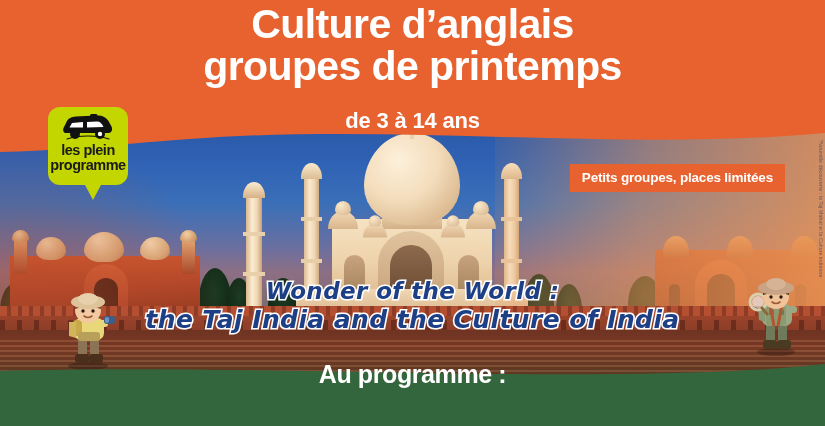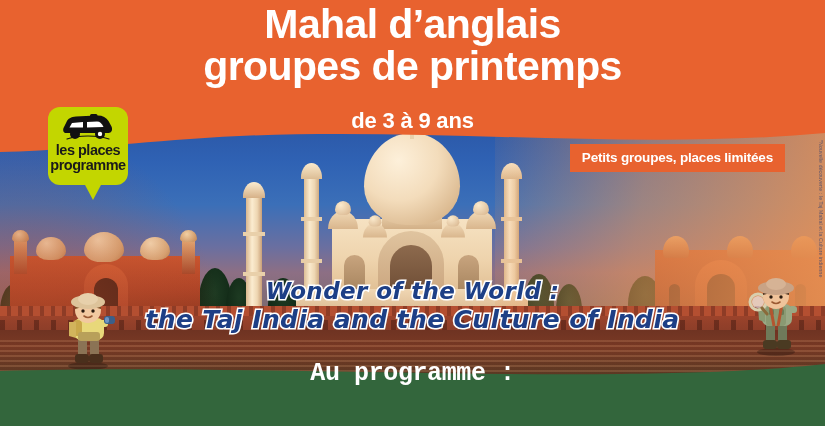--- a/index.html
+++ b/index.html
@@ -256,21 +256,21 @@
   .logo-car { position:absolute; left:13px; top:6px; width:54px; height:28px; }
   .logo-text {
     position:absolute; left:0; right:0; top:36px;
     text-align:center; color:#1a1a1a;
     font-size:14.5px; font-weight:bold; line-height:1.03; letter-spacing:-0.5px;
   }
   .logo-text span { display:block; }
 
   
   .badge {
-    position:absolute; right:40px; top:144px;
+    position:absolute; right:40px; top:164px;
     background:#e8622f; color:#fff;
     padding:6px 12px 7px 12px;
     font-size:13.5px; font-weight:bold; letter-spacing:-0.2px;
     z-index:6;
   }
 
   
   .comic {
     position:absolute; left:0; right:0; top:278px;
     text-align:center; z-index:7;
@@ -288,21 +288,21 @@
 
   
   .footer {
     position:absolute; left:0; bottom:0; width:825px; height:72px;
     z-index:8;
   }
   .footer-bg { position:absolute; inset:0; }
   .footer-text {
     position:absolute; left:0; right:0; top:6px;
     text-align:center; color:#ffffff;
-    font-size:25px; font-weight:bold; line-height:1.12; letter-spacing:-0.4px;font-family:Liberation Mono, monospace;
+    font-size:25px; font-weight:bold; line-height:1.12; letter-spacing:-0.4px;
   }
   .footer-text span { display:block; }
 
   
   .credit {
     position:absolute; right:1px; top:140px;
     writing-mode: vertical-rl;
     font-size:5.2px; color:#4b4b6b;
     letter-spacing:.1px; z-index:9;
     opacity:.85;
@@ -395,39 +395,39 @@
     <div class="terrace-arches"></div>
     <div class="river"></div>
     <div class="river-shimmer"></div>
   </div>
 
   <div class="header">
     <svg class="header-bg" viewBox="0 0 825 160" preserveAspectRatio="none">
       <path d="M0,0 H825 V133 C620,152 400,123 190,139 C110,145 50,151 0,152 Z" fill="#E8622F"></path>
     </svg>
     <div class="header-title">
-      <span class="l1">Mahal d’anglais</span>
+      <span class="l1">Culture d’anglais</span>
       <span class="l2">groupes de printemps</span>
     </div>
-    <div class="header-sub">de 3 à 9 ans</div>
+    <div class="header-sub">de 3 à 14 ans</div>
   </div>
 
   <div class="logo">
     <svg class="logo-car" viewBox="0 0 108 56">
       <path d="M10,40 C6,40 3,36 5,30 L11,18 C14,11 20,8 30,7 L70,5 C82,4 90,8 95,16 L101,27 C104,33 101,40 95,40 Z" fill="#111111"></path>
       <path d="M22,20 L44,18 L44,29 L17,29 Z" fill="#ffffff"></path>
       <path d="M52,18 L72,17 C78,17 82,21 85,28 L52,29 Z" fill="#ffffff"></path>
       <circle cx="28" cy="42" r="10" fill="#111111"></circle>
       <circle cx="78" cy="42" r="10" fill="#111111"></circle>
       <circle cx="78" cy="42" r="4.4" fill="#ffffff"></circle>
       <rect x="58" y="2" width="15" height="7" rx="3" fill="#111111"></rect>
       <path d="M12,52 C34,44 74,44 96,52" stroke="#111111" stroke-width="2.4" fill="none" stroke-linecap="round"></path>
     </svg>
     <div class="logo-text">
-      <span>les places</span>
+      <span>les plein</span>
       <span>programme</span>
     </div>
   </div>
   <div class="logo-tail"></div>
 
   <div class="badge">Petits groupes, places limitées</div>
 
   <div class="comic">
     <span class="c1">Wonder of the World :</span>
     <span class="c2">the Taj India and the Culture of India</span>

